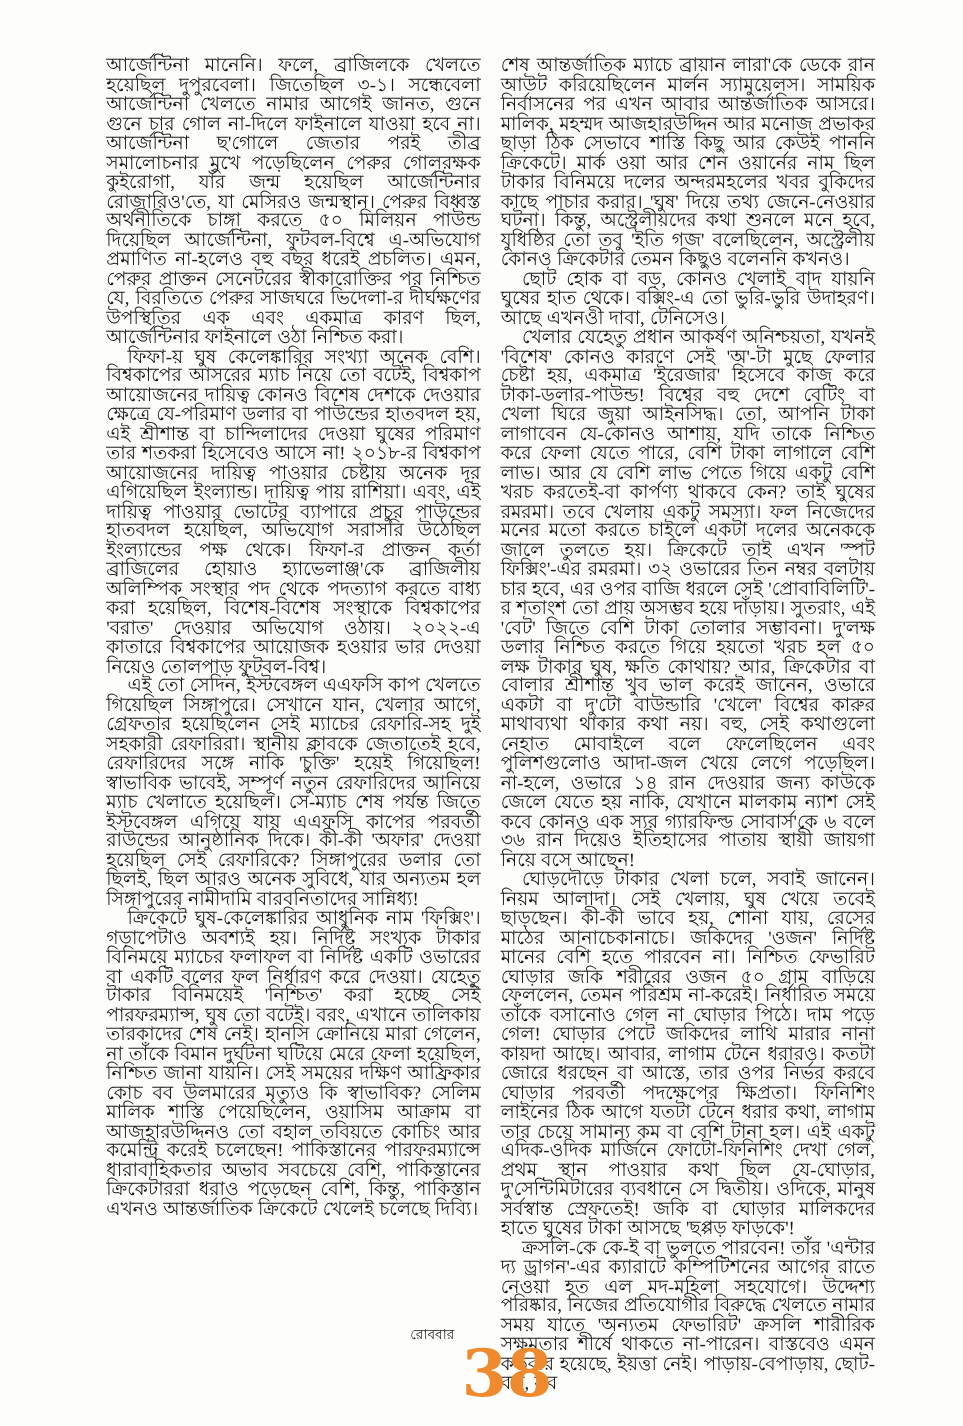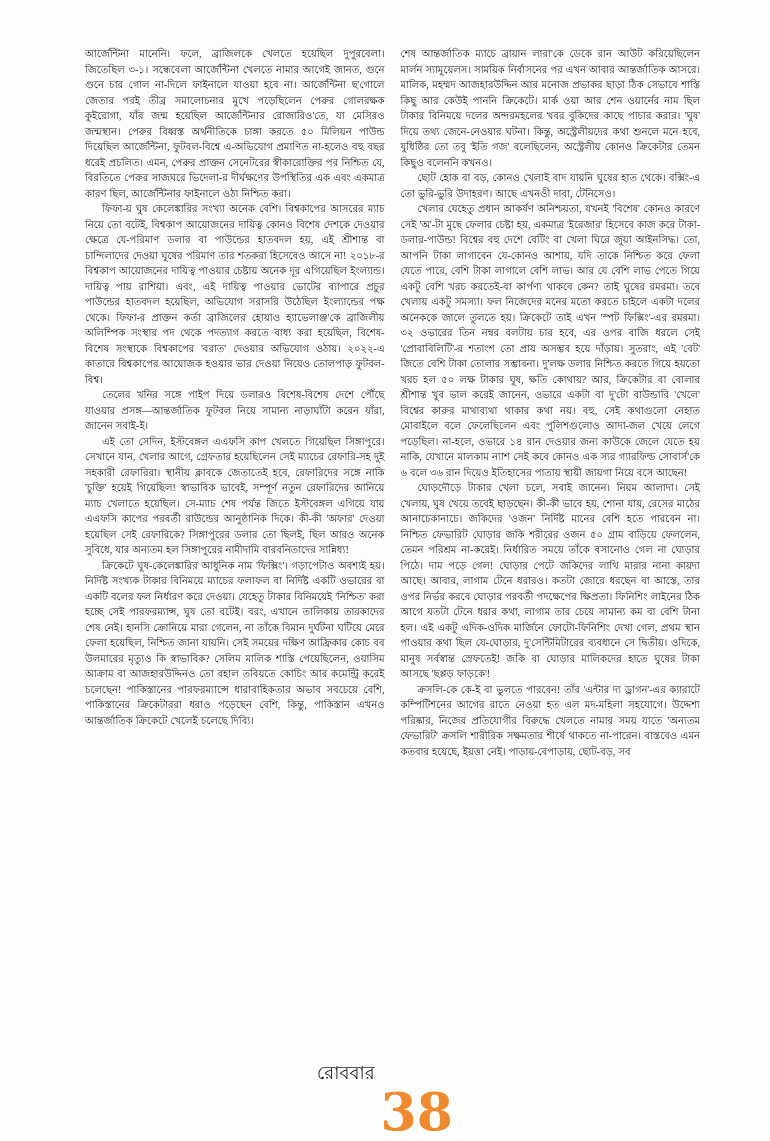--- a/index.html
+++ b/index.html
@@ -16,21 +16,21 @@
     overflow:hidden;
   }
   .content{
     position:absolute;
     top:46px;left:85px;right:70px;
     display:flex;
     gap:16px;
   }
   .col{
     flex:1 1 0;
-    font-size:10px;
+    font-size:15px;
     line-height:15.5px;
     text-align:justify;
     letter-spacing:0px;
     word-spacing:0.5px;
     hyphens:auto;
   }
   .col p{
     margin:0;
     text-indent:17px;
   }
@@ -39,21 +39,21 @@
   }
   .footer{
     position:absolute;
     bottom:10px;
     left:0;right:0;
     height:72px;
     text-align:center;
   }
   .footer .mag-name{
     display:inline-block;
-    font-size:18px;
+    font-size:11px;
     color:#222;
     vertical-align:bottom;
     margin-bottom:48px;
     margin-right:2px;
   }
   .footer .page-number{
     display:inline-block;
     font-size:52px;
     line-height:52px;
     color:#ef8b2e;
@@ -65,21 +65,20 @@
 </head>
 <body>
 
 <div class="page">
 
   <div class="content">
 
     <div class="col">
       <p class="no-indent">আর্জেন্টিনা মানেনি। ফলে, ব্রাজিলকে খেলতে হয়েছিল দুপুরবেলা। জিতেছিল ৩-১। সন্ধেবেলা আর্জেন্টিনা খেলতে নামার আগেই জানত, গুনে গুনে চার গোল না-দিলে ফাইনালে যাওয়া হবে না। আর্জেন্টিনা ছ'গোলে জেতার পরই তীব্র সমালোচনার মুখে পড়েছিলেন পেরুর গোলরক্ষক কুইরোগা, যাঁর জন্ম হয়েছিল আর্জেন্টিনার রোজারিও'তে, যা মেসিরও জন্মস্থান। পেরুর বিধ্বস্ত অর্থনীতিকে চাঙ্গা করতে ৫০ মিলিয়ন পাউন্ড দিয়েছিল আর্জেন্টিনা, ফুটবল-বিশ্বে এ-অভিযোগ প্রমাণিত না-হলেও বহু বছর ধরেই প্রচলিত। এমন, পেরুর প্রাক্তন সেনেটরের স্বীকারোক্তির পর নিশ্চিত যে, বিরতিতে পেরুর সাজঘরে ভিদেলা-র দীর্ঘক্ষণের উপস্থিতির এক এবং একমাত্র কারণ ছিল, আর্জেন্টিনার ফাইনালে ওঠা নিশ্চিত করা।</p>
       <p>ফিফা-য় ঘুষ কেলেঙ্কারির সংখ্যা অনেক বেশি। বিশ্বকাপের আসরের ম্যাচ নিয়ে তো বটেই, বিশ্বকাপ আয়োজনের দায়িত্ব কোনও বিশেষ দেশকে দেওয়ার ক্ষেত্রে যে-পরিমাণ ডলার বা পাউন্ডের হাতবদল হয়, এই শ্রীশান্ত বা চান্দিলাদের দেওয়া ঘুষের পরিমাণ তার শতকরা হিসেবেও আসে না! ২০১৮-র বিশ্বকাপ আয়োজনের দায়িত্ব পাওয়ার চেষ্টায় অনেক দূর এগিয়েছিল ইংল্যান্ড। দায়িত্ব পায় রাশিয়া। এবং, এই দায়িত্ব পাওয়ার ভোটের ব্যাপারে প্রচুর পাউন্ডের হাতবদল হয়েছিল, অভিযোগ সরাসরি উঠেছিল ইংল্যান্ডের পক্ষ থেকে। ফিফা-র প্রাক্তন কর্তা ব্রাজিলের হোয়াও হ্যাভেলাঞ্জ'কে ব্রাজিলীয় অলিম্পিক সংস্থার পদ থেকে পদত্যাগ করতে বাধ্য করা হয়েছিল, বিশেষ-বিশেষ সংস্থাকে বিশ্বকাপের 'বরাত' দেওয়ার অভিযোগ ওঠায়। ২০২২-এ কাতারে বিশ্বকাপের আয়োজক হওয়ার ভার দেওয়া নিয়েও তোলপাড় ফুটবল-বিশ্ব।</p>
-      <p>তেলের খনির সঙ্গে পাইপ দিয়ে ডলারও বিশেষ-বিশেষ দেশে পৌঁছে যাওয়ার প্রসঙ্গ—আন্তর্জাতিক ফুটবল নিয়ে সামান্য নাড়াঘাঁটা করেন যাঁরা, জানেন সবাই-ই।</p>
       <p>এই তো সেদিন, ইস্টবেঙ্গল এএফসি কাপ খেলতে গিয়েছিল সিঙ্গাপুরে। সেখানে যান, খেলার আগে, গ্রেফতার হয়েছিলেন সেই ম্যাচের রেফারি-সহ দুই সহকারী রেফারিরা। স্থানীয় ক্লাবকে জেতাতেই হবে, রেফারিদের সঙ্গে নাকি 'চুক্তি' হয়েই গিয়েছিল! স্বাভাবিক ভাবেই, সম্পূর্ণ নতুন রেফারিদের আনিয়ে ম্যাচ খেলাতে হয়েছিল। সে-ম্যাচ শেষ পর্যন্ত জিতে ইস্টবেঙ্গল এগিয়ে যায় এএফসি কাপের পরবর্তী রাউন্ডের আনুষ্ঠানিক দিকে। কী-কী 'অফার' দেওয়া হয়েছিল সেই রেফারিকে? সিঙ্গাপুরের ডলার তো ছিলই, ছিল আরও অনেক সুবিধে, যার অন্যতম হল সিঙ্গাপুরের নামীদামি বারবনিতাদের সান্নিধ্য!</p>
       <p>ক্রিকেটে ঘুষ-কেলেঙ্কারির আধুনিক নাম 'ফিক্সিং'। গড়াপেটাও অবশ্যই হয়। নির্দিষ্ট সংখ্যক টাকার বিনিময়ে ম্যাচের ফলাফল বা নির্দিষ্ট একটি ওভারের বা একটি বলের ফল নির্ধারণ করে দেওয়া। যেহেতু টাকার বিনিময়েই 'নিশ্চিত' করা হচ্ছে সেই পারফরম্যান্স, ঘুষ তো বটেই। বরং, এখানে তালিকায় তারকাদের শেষ নেই। হানসি ক্রোনিয়ে মারা গেলেন, না তাঁকে বিমান দুর্ঘটনা ঘটিয়ে মেরে ফেলা হয়েছিল, নিশ্চিত জানা যায়নি। সেই সময়ের দক্ষিণ আফ্রিকার কোচ বব উলমারের মৃত্যুও কি স্বাভাবিক? সেলিম মালিক শাস্তি পেয়েছিলেন, ওয়াসিম আক্রাম বা আজহার‌উদ্দিনও তো বহাল তবিয়তে কোচিং আর কমেন্ট্রি করেই চলেছেন! পাকিস্তানের পারফরম্যান্সে ধারাবাহিকতার অভাব সবচেয়ে বেশি, পাকিস্তানের ক্রিকেটাররা ধরাও পড়েছেন বেশি, কিন্তু, পাকিস্তান এখনও আন্তর্জাতিক ক্রিকেটে খেলেই চলেছে দিব্যি।</p>
     </div>
 
     <div class="col">
       <p class="no-indent">শেষ আন্তর্জাতিক ম্যাচে ব্রায়ান লারা'কে ডেকে রান আউট করিয়েছিলেন মার্লন স্যামুয়েলস। সাময়িক নির্বাসনের পর এখন আবার আন্তর্জাতিক আসরে। মালিক, মহম্মদ আজহারউদ্দিন আর মনোজ প্রভাকর ছাড়া ঠিক সেভাবে শাস্তি কিছু আর কেউই পাননি ক্রিকেটে। মার্ক ওয়া আর শেন ওয়ার্নের নাম ছিল টাকার বিনিময়ে দলের অন্দরমহলের খবর বুকিদের কাছে পাচার করার। 'ঘুষ' দিয়ে তথ্য জেনে-নেওয়ার ঘটনা। কিন্তু, অস্ট্রেলীয়দের কথা শুনলে মনে হবে, যুধিষ্ঠির তো তবু 'ইতি গজ' বলেছিলেন, অস্ট্রেলীয় কোনও ক্রিকেটার তেমন কিছুও বলেননি কখনও।</p>
       <p>ছোট হোক বা বড়, কোনও খেলাই বাদ যায়নি ঘুষের হাত থেকে। বক্সিং-এ তো ভুরি-ভুরি উদাহরণ। আছে এখনওী দাবা, টেনিসেও।</p>
       <p>খেলার যেহেতু প্রধান আকর্ষণ অনিশ্চয়তা, যখনই 'বিশেষ' কোনও কারণে সেই 'অ'-টা মুছে ফেলার চেষ্টা হয়, একমাত্র 'ইরেজার' হিসেবে কাজ করে টাকা-ডলার-পাউন্ড! বিশ্বের বহু দেশে বেটিং বা খেলা ঘিরে জুয়া আইনসিদ্ধ। তো, আপনি টাকা লাগাবেন যে-কোনও আশায়, যদি তাকে নিশ্চিত করে ফেলা যেতে পারে, বেশি টাকা লাগালে বেশি লাভ। আর যে বেশি লাভ পেতে গিয়ে একটু বেশি খরচ করতেই-বা কার্পণ্য থাকবে কেন? তাই ঘুষের রমরমা। তবে খেলায় একটু সমস্যা। ফল নিজেদের মনের মতো করতে চাইলে একটা দলের অনেককে জালে তুলতে হয়। ক্রিকেটে তাই এখন 'স্পট ফিক্সিং'-এর রমরমা। ৩২ ওভারের তিন নম্বর বলটায় চার হবে, এর ওপর বাজি ধরলে সেই 'প্রোবাবিলিটি'-র শতাংশ তো প্রায় অসম্ভব হয়ে দাঁড়ায়। সুতরাং, এই 'বেট' জিতে বেশি টাকা তোলার সম্ভাবনা। দু'লক্ষ ডলার নিশ্চিত করতে গিয়ে হয়তো খরচ হল ৫০ লক্ষ টাকার ঘুষ, ক্ষতি কোথায়? আর, ক্রিকেটার বা বোলার শ্রীশান্ত খুব ভাল করেই জানেন, ওভারে একটা বা দু'টো বাউন্ডারি 'খেলে' বিশ্বের কারুর মাথাব্যথা থাকার কথা নয়। বহু, সেই কথাগুলো নেহাত মোবাইলে বলে ফেলেছিলেন এবং পুলিশগুলোও আদা-জল খেয়ে লেগে পড়েছিল। না-হলে, ওভারে ১৪ রান দেওয়ার জন্য কাউকে জেলে যেতে হয় নাকি, যেখানে মালকাম ন্যাশ সেই কবে কোনও এক স্যর গ্যারফিল্ড সোবার্স'কে ৬ বলে ৩৬ রান দিয়েও ইতিহাসের পাতায় স্থায়ী জায়গা নিয়ে বসে আছেন!</p>
       <p>ঘোড়দৌড়ে টাকার খেলা চলে, সবাই জানেন। নিয়ম আলাদা। সেই খেলায়, ঘুষ খেয়ে তবেই ছাড়ছেন। কী-কী ভাবে হয়, শোনা যায়, রেসের মাঠের আনাচেকানাচে। জকিদের 'ওজন' নির্দিষ্ট মানের বেশি হতে পারবেন না। নিশ্চিত ফেভারিট ঘোড়ার জকি শরীরের ওজন ৫০ গ্রাম বাড়িয়ে ফেললেন, তেমন পরিশ্রম না-করেই। নির্ধারিত সময়ে তাঁকে বসানোও গেল না ঘোড়ার পিঠে। দাম পড়ে গেল! ঘোড়ার পেটে জকিদের লাথি মারার নানা কায়দা আছে। আবার, লাগাম টেনে ধরারও। কতটা জোরে ধরছেন বা আস্তে, তার ওপর নির্ভর করবে ঘোড়ার পরবর্তী পদক্ষেপের ক্ষিপ্রতা। ফিনিশিং লাইনের ঠিক আগে যতটা টেনে ধরার কথা, লাগাম তার চেয়ে সামান্য কম বা বেশি টানা হল। এই একটু এদিক-ওদিক মার্জিনে ফোটো-ফিনিশিং দেখা গেল, প্রথম স্থান পাওয়ার কথা ছিল যে-ঘোড়ার, দু'সেন্টিমিটারের ব্যবধানে সে দ্বিতীয়। ওদিকে, মানুষ সর্বস্বান্ত স্রেফতেই! জকি বা ঘোড়ার মালিকদের হাতে ঘুষের টাকা আসছে 'ছপ্পড় ফাড়কে'!</p>
       <p>ক্রসলি-কে কে-ই বা ভুলতে পারবেন! তাঁর 'এন্টার দ্য ড্রাগন'-এর ক্যারাটে কম্পিটিশনের আগের রাতে নেওয়া হত এল মদ-মহিলা সহযোগে। উদ্দেশ্য পরিষ্কার, নিজের প্রতিযোগীর বিরুদ্ধে খেলতে নামার সময় যাতে 'অন্যতম ফেভারিট' ক্রসলি শারীরিক সক্ষমতার শীর্ষে থাকতে না-পারেন। বাস্তবেও এমন কতবার হয়েছে, ইয়ত্তা নেই। পাড়ায়-বেপাড়ায়, ছোট-বড়, সব</p>

